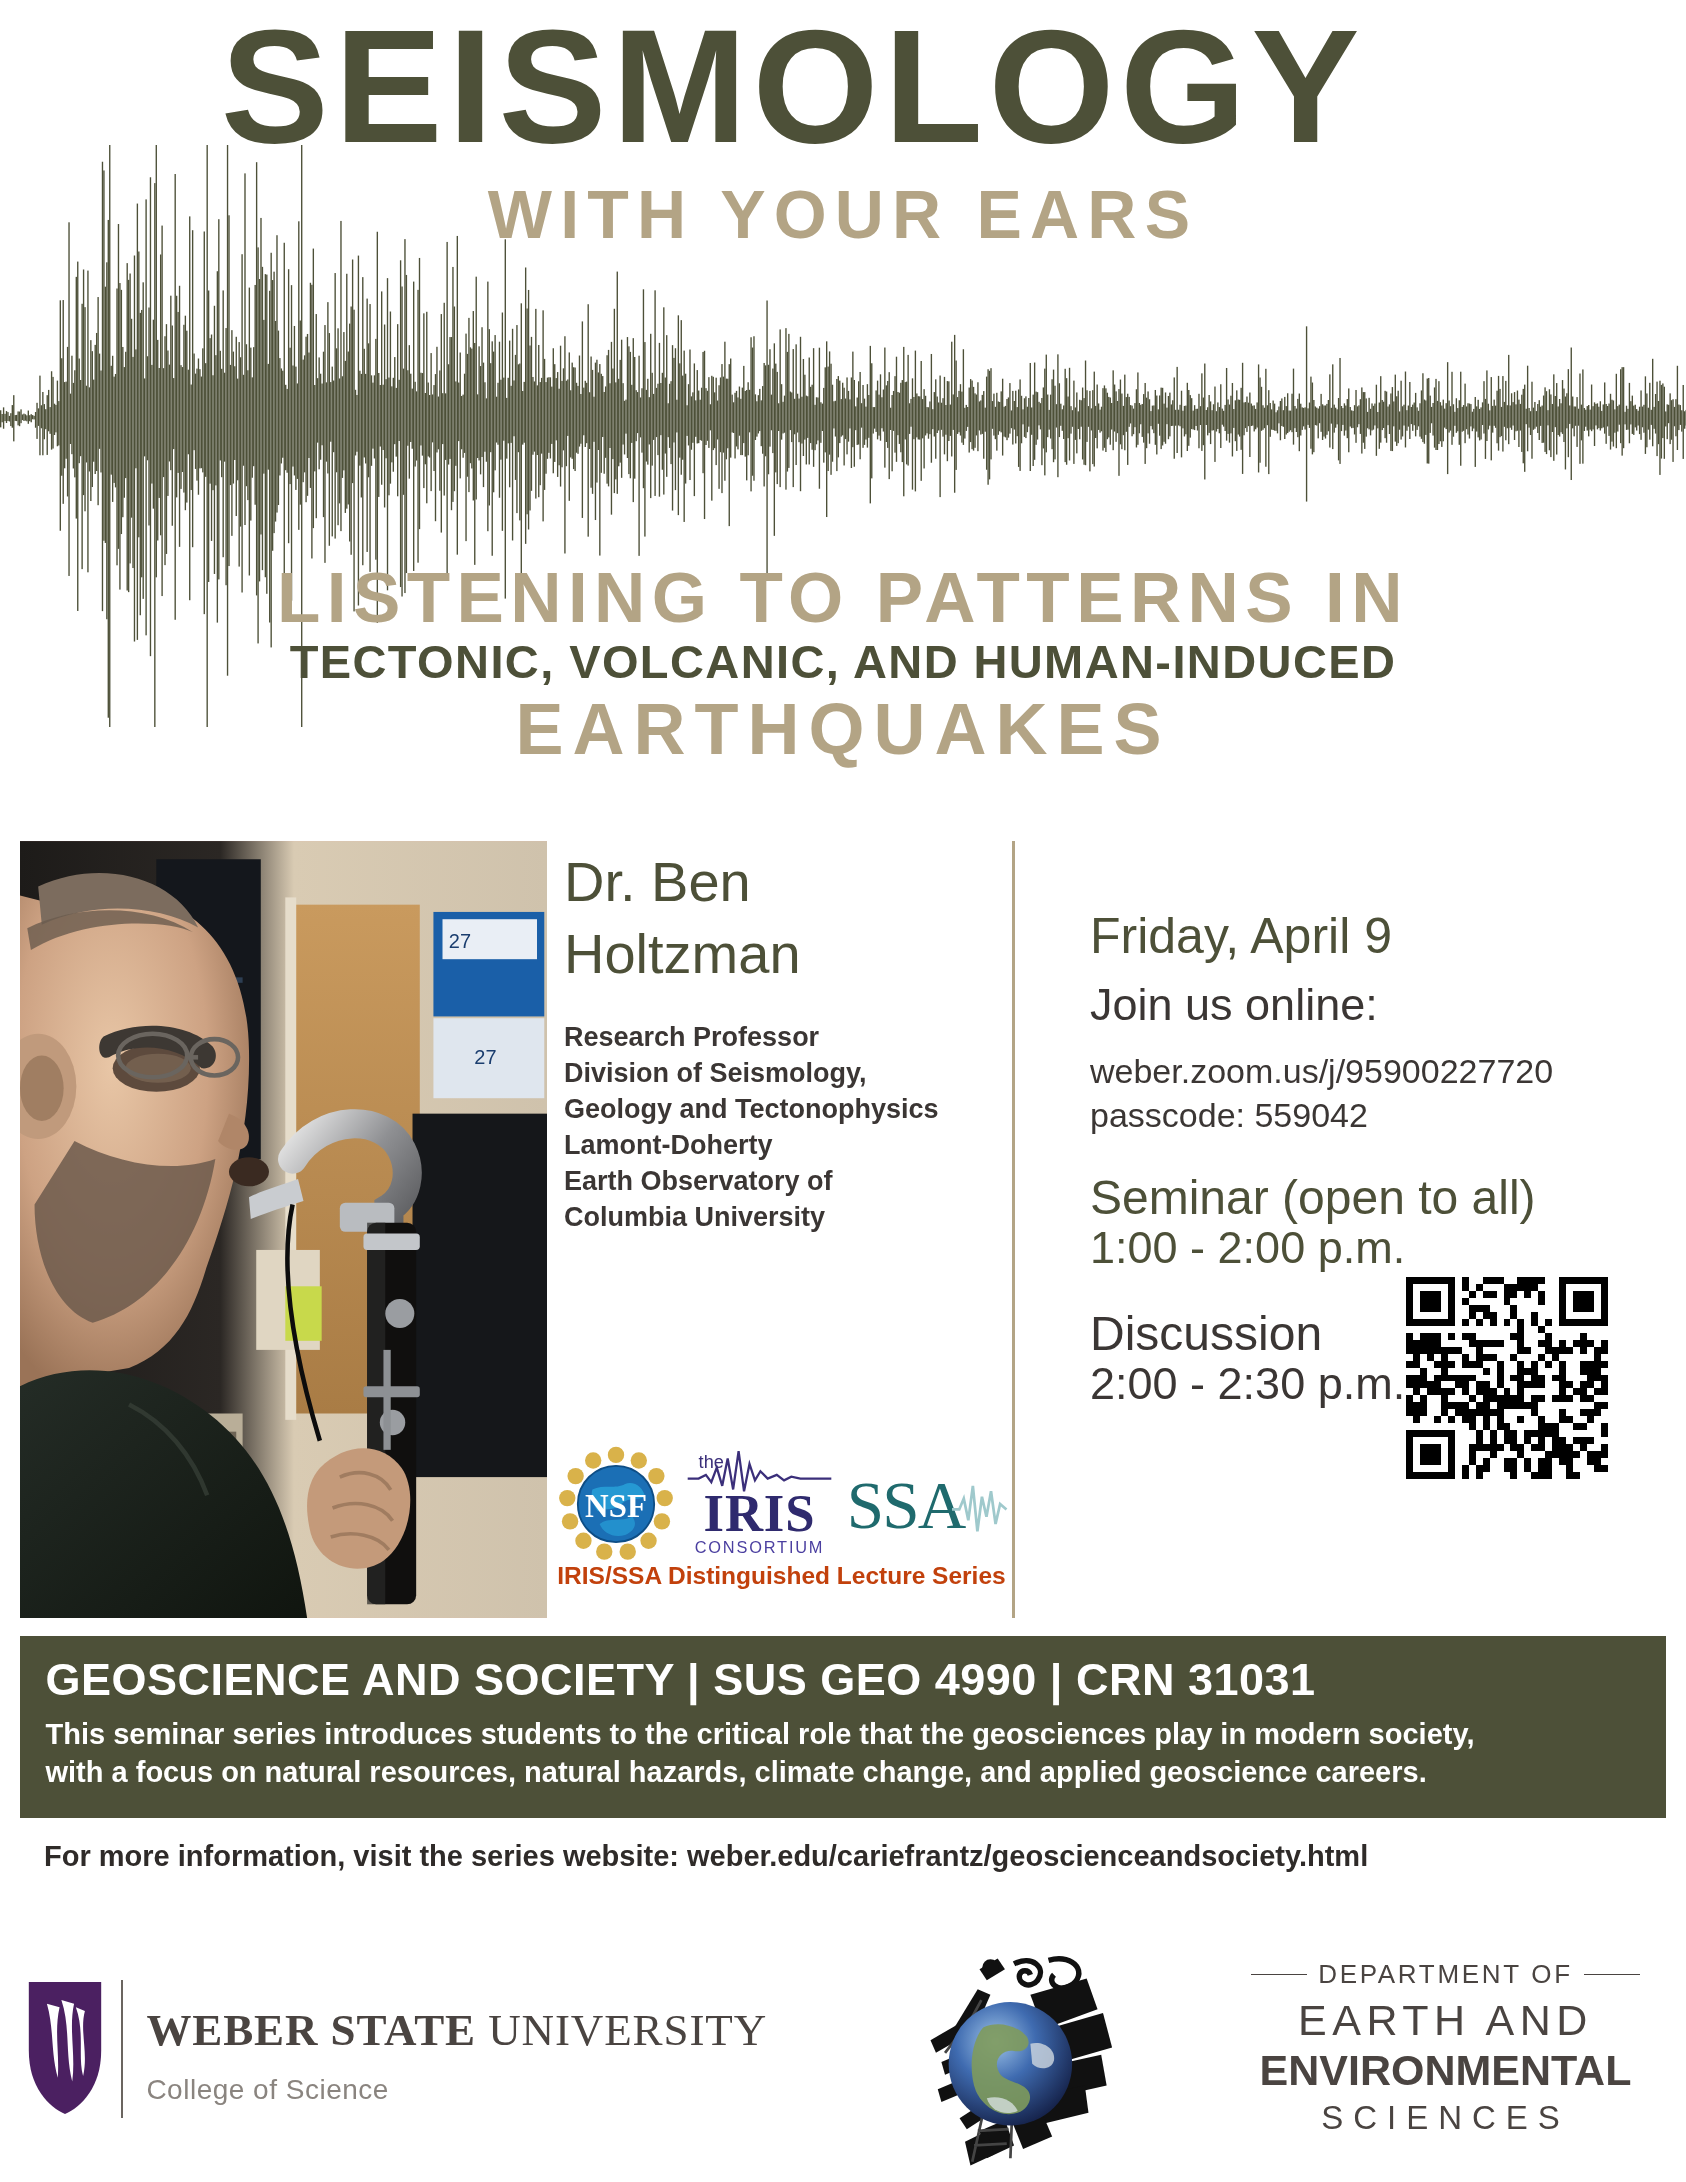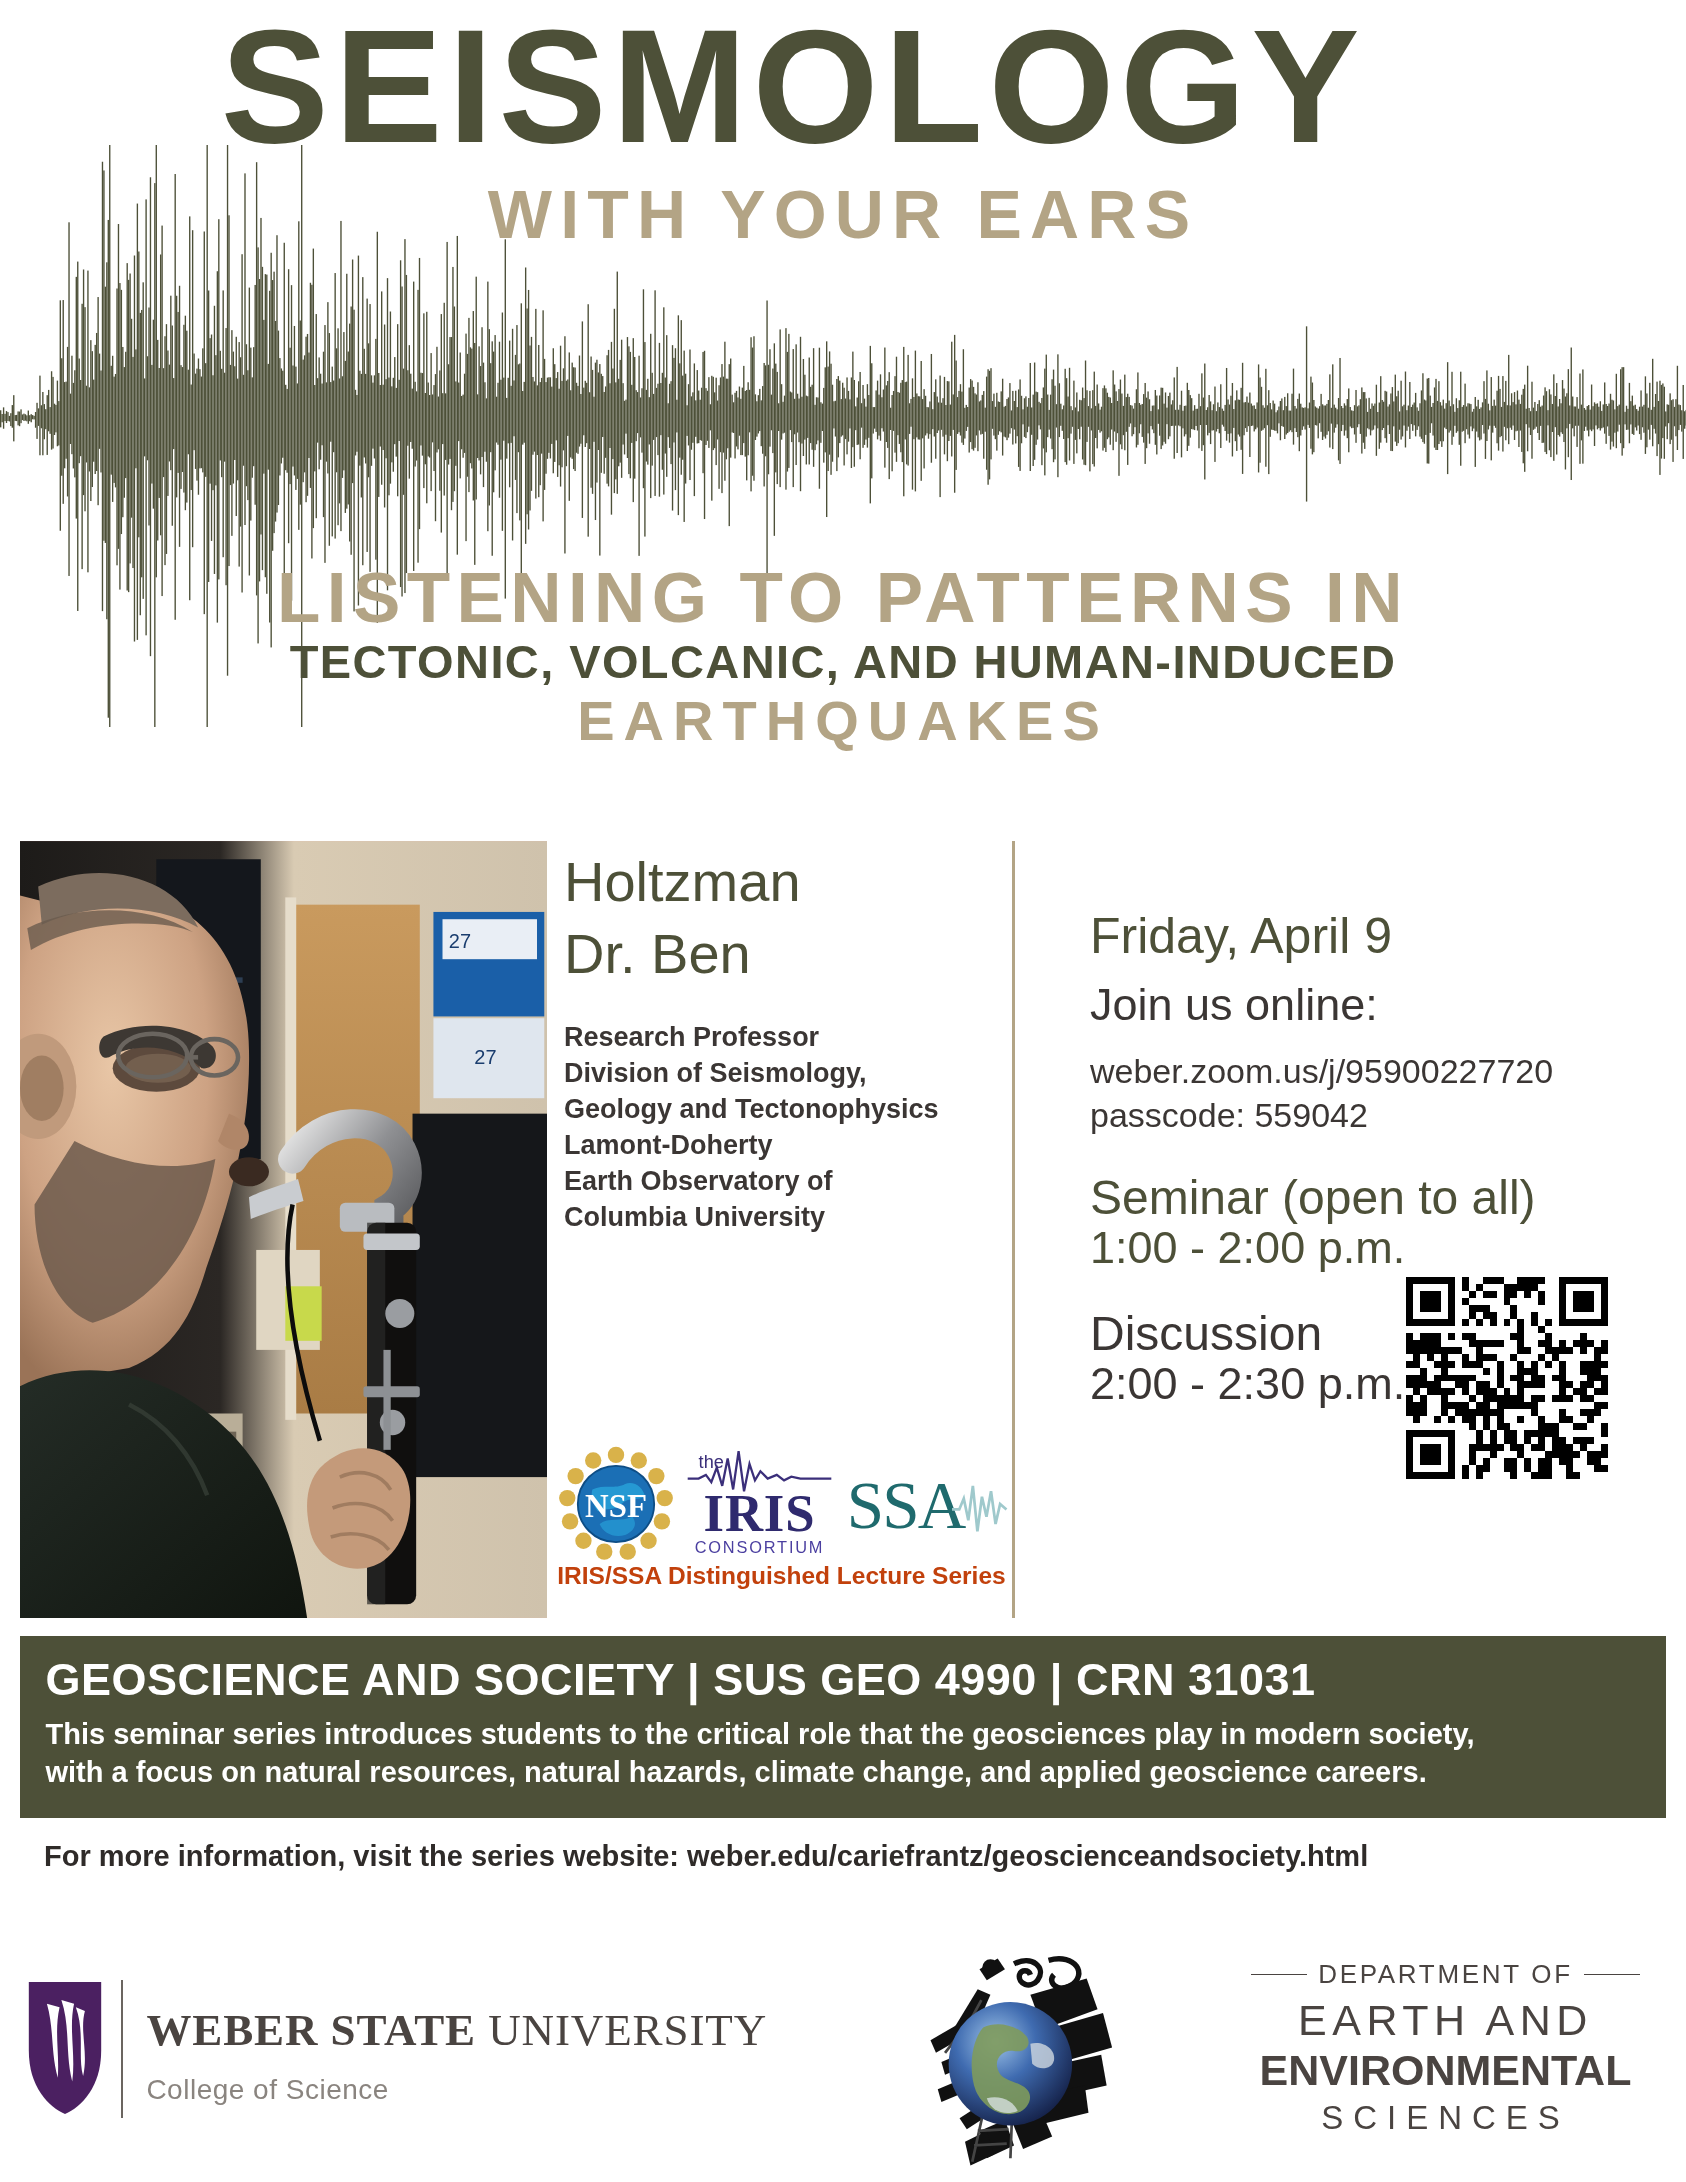--- a/index.html
+++ b/index.html
@@ -32,21 +32,21 @@
     font-size:71px; line-height:1; font-weight:bold; letter-spacing:6.4px;
     color:#b3a485; z-index:5; white-space:nowrap;
   }
   .line-b{
     position:absolute; left:0; top:638px; width:1686px; text-align:center;
     font-size:47px; line-height:1; font-weight:bold; letter-spacing:1.4px;
     color:#4d5038; z-index:5; white-space:nowrap;
   }
   .line-c{
     position:absolute; left:0; top:693px; width:1686px; text-align:center;
-    font-size:56px; line-height:1; font-weight:bold; letter-spacing:9px;
+    font-size:72px; line-height:1; font-weight:bold; letter-spacing:9px;
     color:#b3a485; z-index:5; white-space:nowrap;
   }
 
   
   .photo{
     position:absolute; left:20px; top:841px; width:527px; height:777px;
     overflow:hidden; background:#fca5a5; z-index:4;
   }
   .photo svg{ display:block; }
 
@@ -1386,22 +1386,22 @@
     <path d="M352 700 C 374 690, 398 696, 408 714" stroke="#a07c60" stroke-width="4" fill="none"></path>
     <path d="M344 734 C 370 724, 398 730, 410 748" stroke="#a07c60" stroke-width="4" fill="none"></path>
     <path d="M342 766 C 366 758, 394 764, 406 780" stroke="#a07c60" stroke-width="4" fill="none"></path>
   </svg>
 </div>
 
 <div class="vrule"></div>
 
 <div class="col-mid">
   <div class="speaker-name">
+    <div>Dr. Ben</div>
     <div>Holtzman</div>
-    <div>Dr. Ben</div>
   </div>
   <div class="affil">
     <div>Research Professor</div>
     <div>Division of Seismology,</div>
     <div>Geology and Tectonophysics</div>
     <div>Lamont-Doherty</div>
     <div>Earth Observatory of</div>
     <div>Columbia University</div>
   </div>
 </div>

